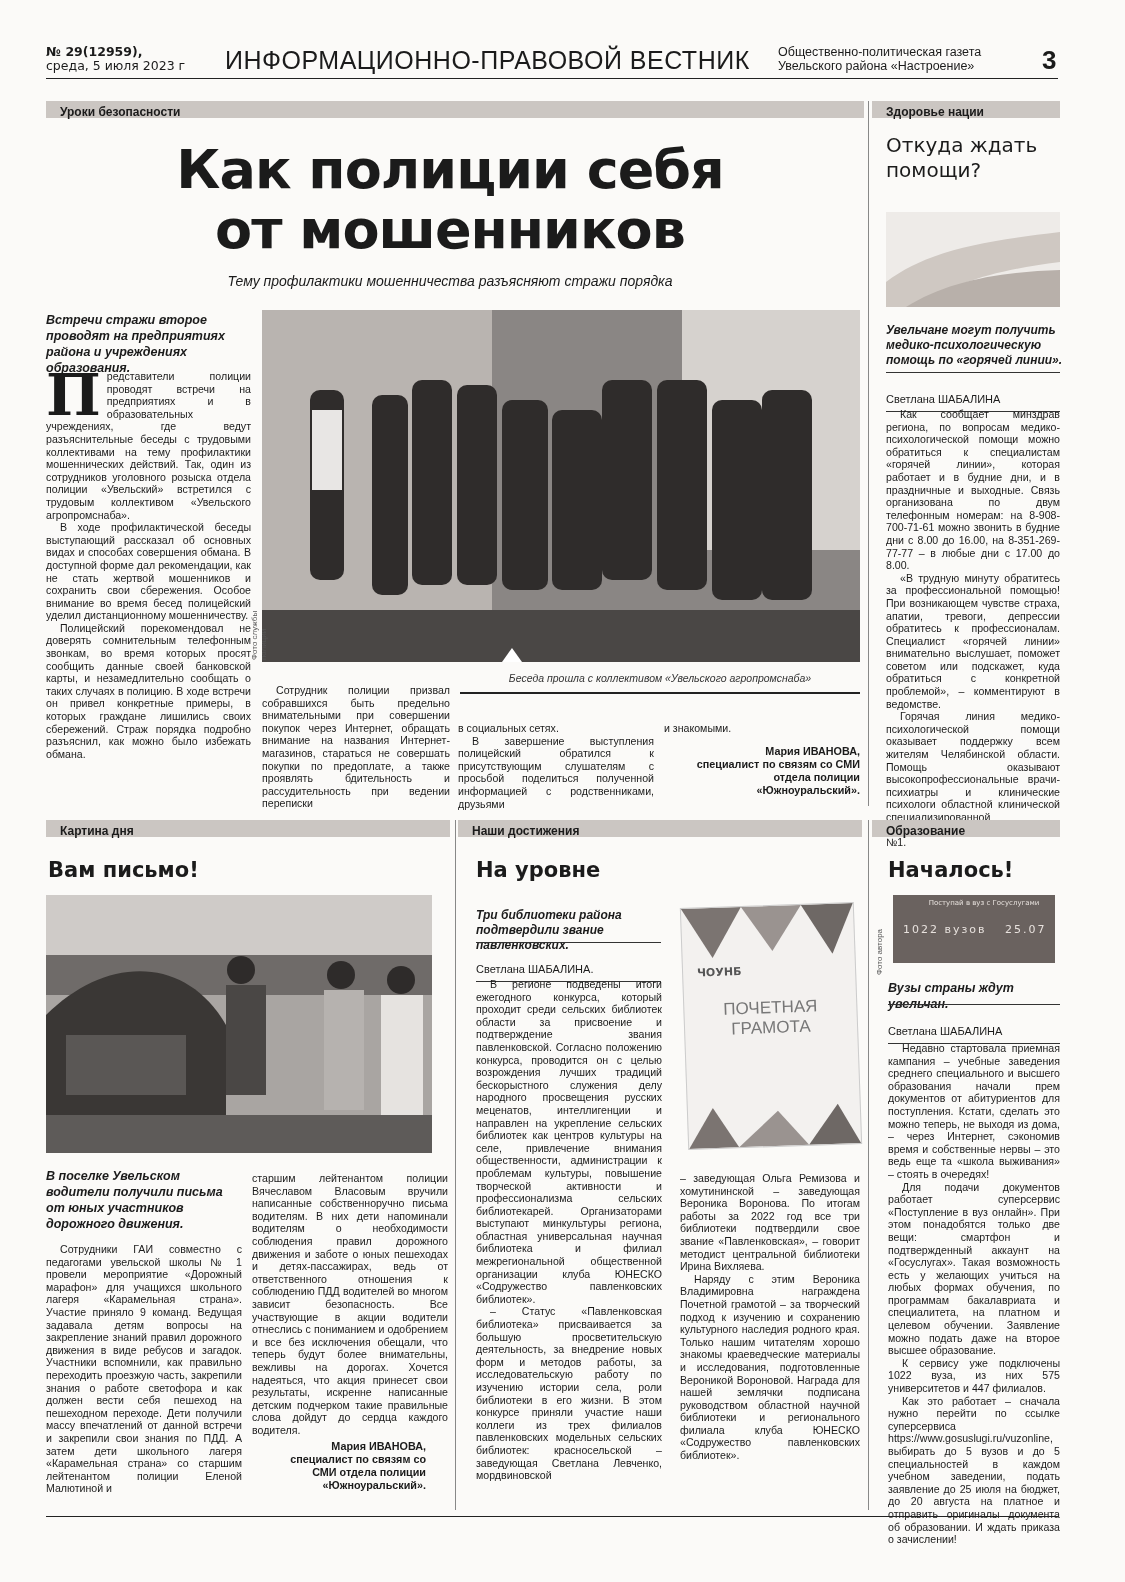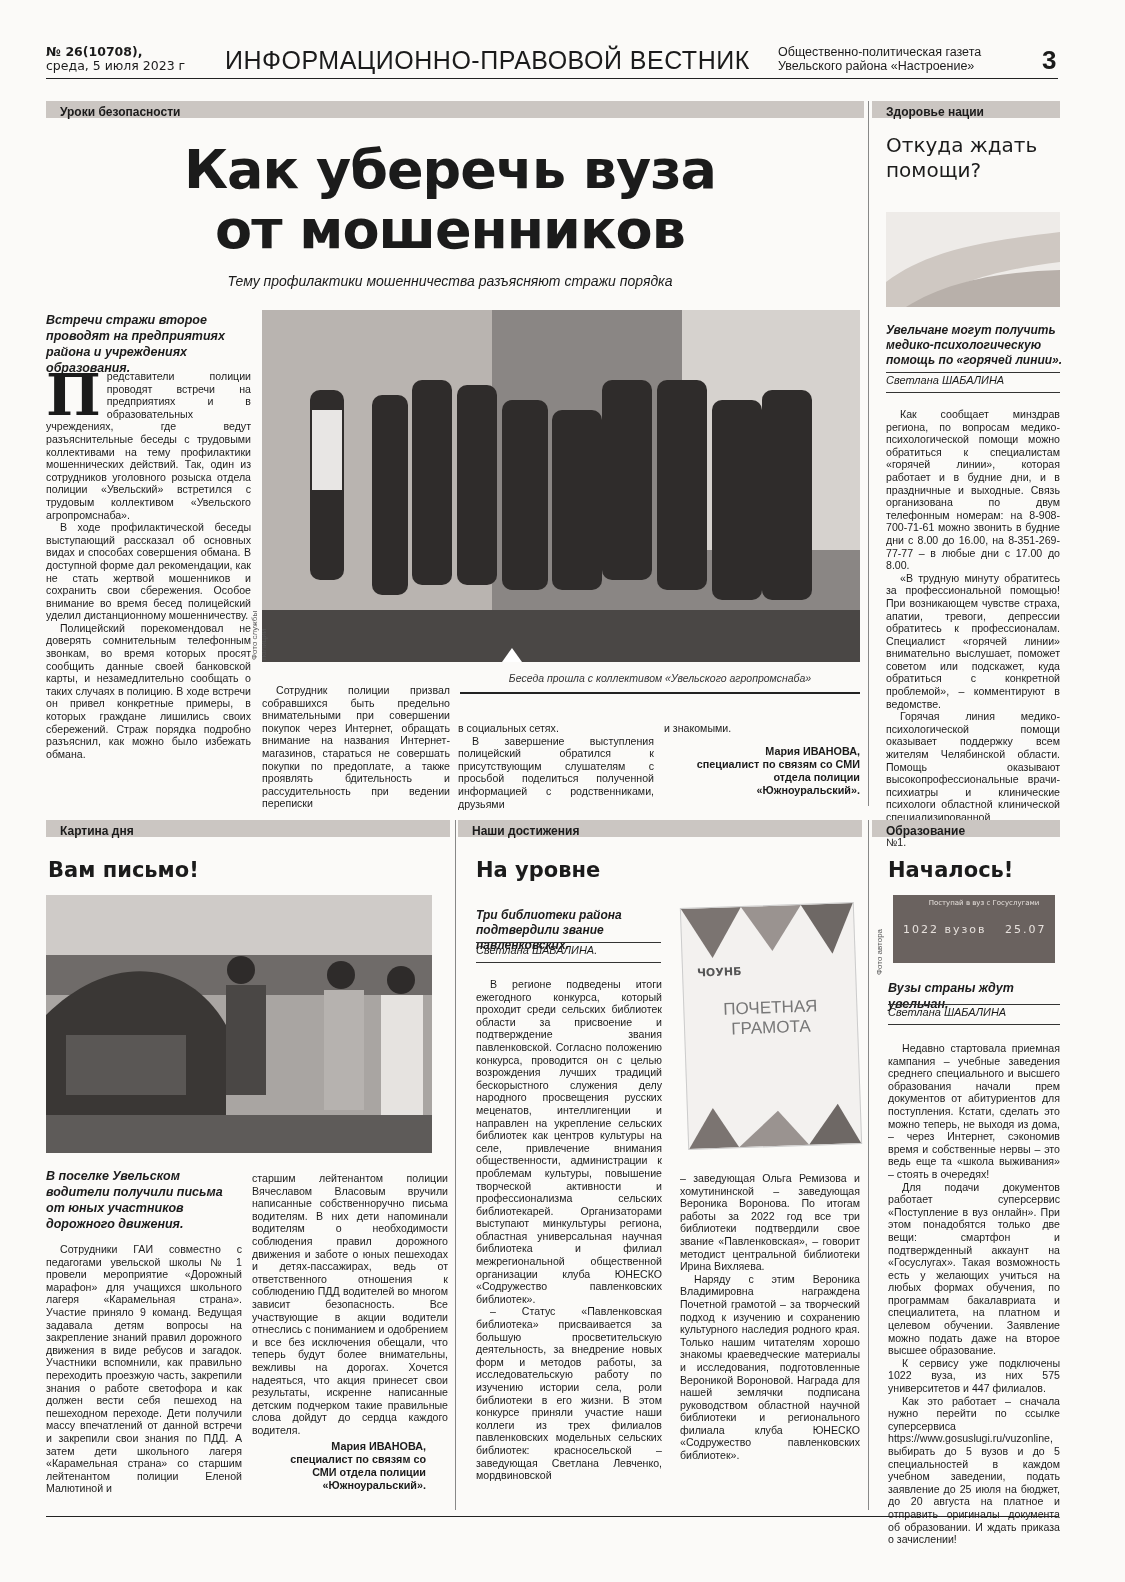--- a/index.html
+++ b/index.html
@@ -13,53 +13,53 @@
   .band{background:#cbc6c2;height:17px;}
   .band-label{font-size:12px;font-weight:bold;padding-left:14px;line-height:17px;font-family:"Liberation Sans",sans-serif;}
   .vrule{background:#888;width:1px;}
   .hl-big{font-family:"DejaVu Sans",sans-serif;font-weight:bold;font-size:54px;line-height:60px;text-align:center;letter-spacing:-1px;}
   .deck{font-style:italic;font-size:14px;text-align:center;font-family:"Liberation Sans",sans-serif;}
   .lead{font-weight:bold;font-style:italic;font-size:12.5px;line-height:16px;font-family:"Liberation Sans",sans-serif;}
   .body{font-size:10.6px;line-height:12.6px;text-align:justify;font-family:"Liberation Sans",sans-serif;}
   .body p{margin:0;text-indent:14px;}
   .body p.noind{text-indent:0;}
   .sig{font-size:10.8px;line-height:13px;font-weight:bold;text-align:right;font-family:"Liberation Sans",sans-serif;}
-  .byline{font-style:italic;font-size:11px;font-family:"Liberation Sans",sans-serif;border-top:1.5px solid #333;border-bottom:1.5px solid #333;padding:1px 0 6px 0;}
+  .byline{font-size:11px;font-family:"Liberation Sans",sans-serif;border-top:1.5px solid #333;border-bottom:1.5px solid #333;padding:20px 0 6px 0;}
   .hl-mid{font-weight:bold;font-size:21px;font-family:"DejaVu Sans",sans-serif;}
   .hl-side{font-weight:normal;font-size:20px;line-height:25px;font-family:"DejaVu Sans",sans-serif;}
   .caption{font-style:italic;font-size:10.5px;font-family:"Liberation Sans",sans-serif;color:#333;text-align:center;}
   .photo{background:#7a7674;overflow:hidden;}
   .dropcap{float:left;font-size:58px;line-height:50px;font-weight:bold;margin:0 6px 0 0;font-family:"DejaVu Serif",serif;}
   .credit{font-size:8px;color:#555;writing-mode:vertical-rl;transform:rotate(180deg);font-family:"Liberation Sans",sans-serif;}
 </style>
 </head>
 <body>
 
 <div class="abs mast-left">
-  <div style="font-weight:bold">№ 26(10708),</div>
+  <div style="font-weight:bold">№ 29(12959),</div>
   <div>среда, 5 июля 2023 г</div>
 </div>
 <div class="abs mast-title">ИНФОРМАЦИОННО-ПРАВОВОЙ ВЕСТНИК</div>
 <div class="abs mast-right">
   <div>Общественно-политическая газета</div>
   <div>Увельского района «Настроение»</div>
 </div>
 <div class="abs mast-page">3</div>
 <div class="abs rule" style="left:46px;top:78px;width:1012px;"></div>
 
 <div class="abs band" style="left:46px;top:101px;width:818px;">
   <span class="band-label">Уроки безопасности</span>
 </div>
 <div class="abs band" style="left:872px;top:101px;width:188px;">
   <span class="band-label">Здоровье нации</span>
 </div>
 <div class="abs vrule" style="left:868px;top:101px;height:705px;"></div>
 
 <div class="abs hl-big" style="left:120px;top:140px;width:660px;">
-  <div>Как уберечь вуза</div>
+  <div>Как полиции себя</div>
   <div>от мошенников</div>
 </div>
 <div class="abs deck" style="left:150px;top:273px;width:600px;">Тему профилактики мошенничества разъясняют стражи порядка</div>
 
 <div class="abs lead" style="left:46px;top:312px;width:205px;">Встречи стражи второе проводят на предприятиях района и учреждениях образования.</div>
 
 <div class="abs body" style="left:46px;top:370px;width:205px;">
   <span class="dropcap">П</span>
   <p class="noind">редставители полиции проводят встречи на предприятиях и в образовательных учреждениях, где ведут разъяснительные беседы с трудовыми коллективами на тему профилактики мошеннических действий. Так, один из сотрудников уголовного розыска отдела полиции «Увельский» встретился с трудовым коллективом «Увельского агропромснаба».</p>
   <p>В ходе профилактической беседы выступающий рассказал об основных видах и способах совершения обмана. В доступной форме дал рекомендации, как не стать жертвой мошенников и сохранить свои сбережения. Особое внимание во время бесед полицейский уделил дистанционному мошенничеству.</p>

